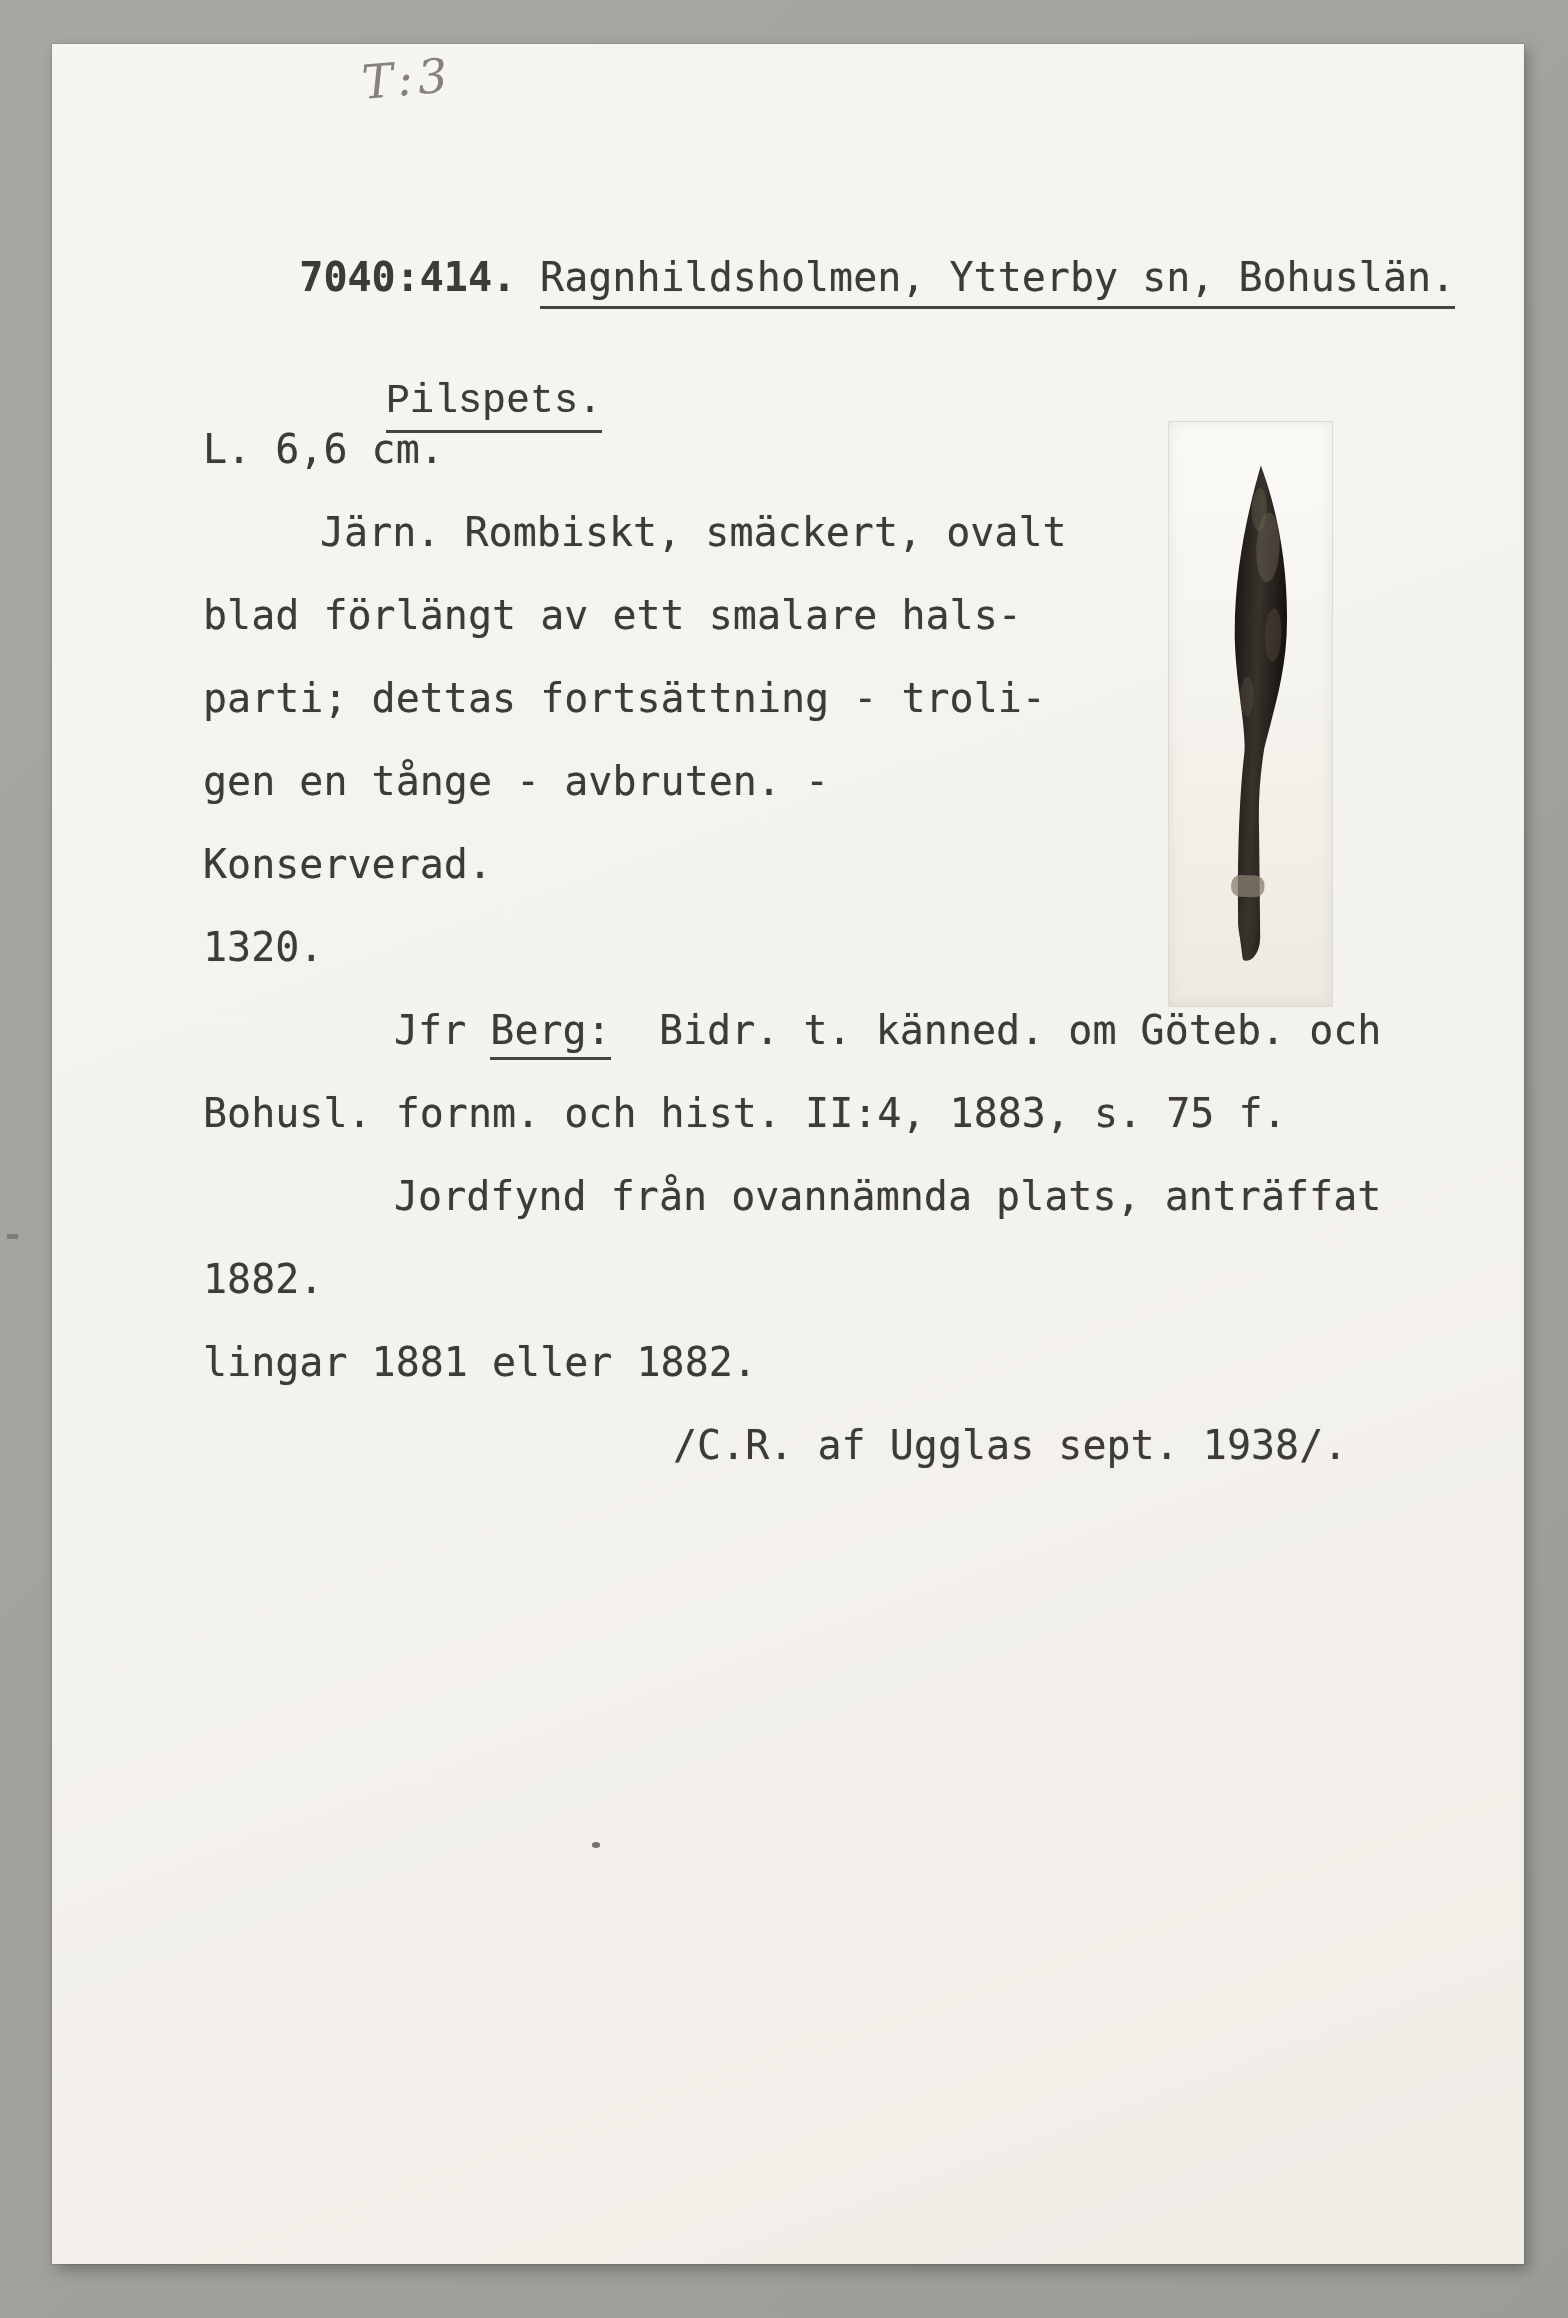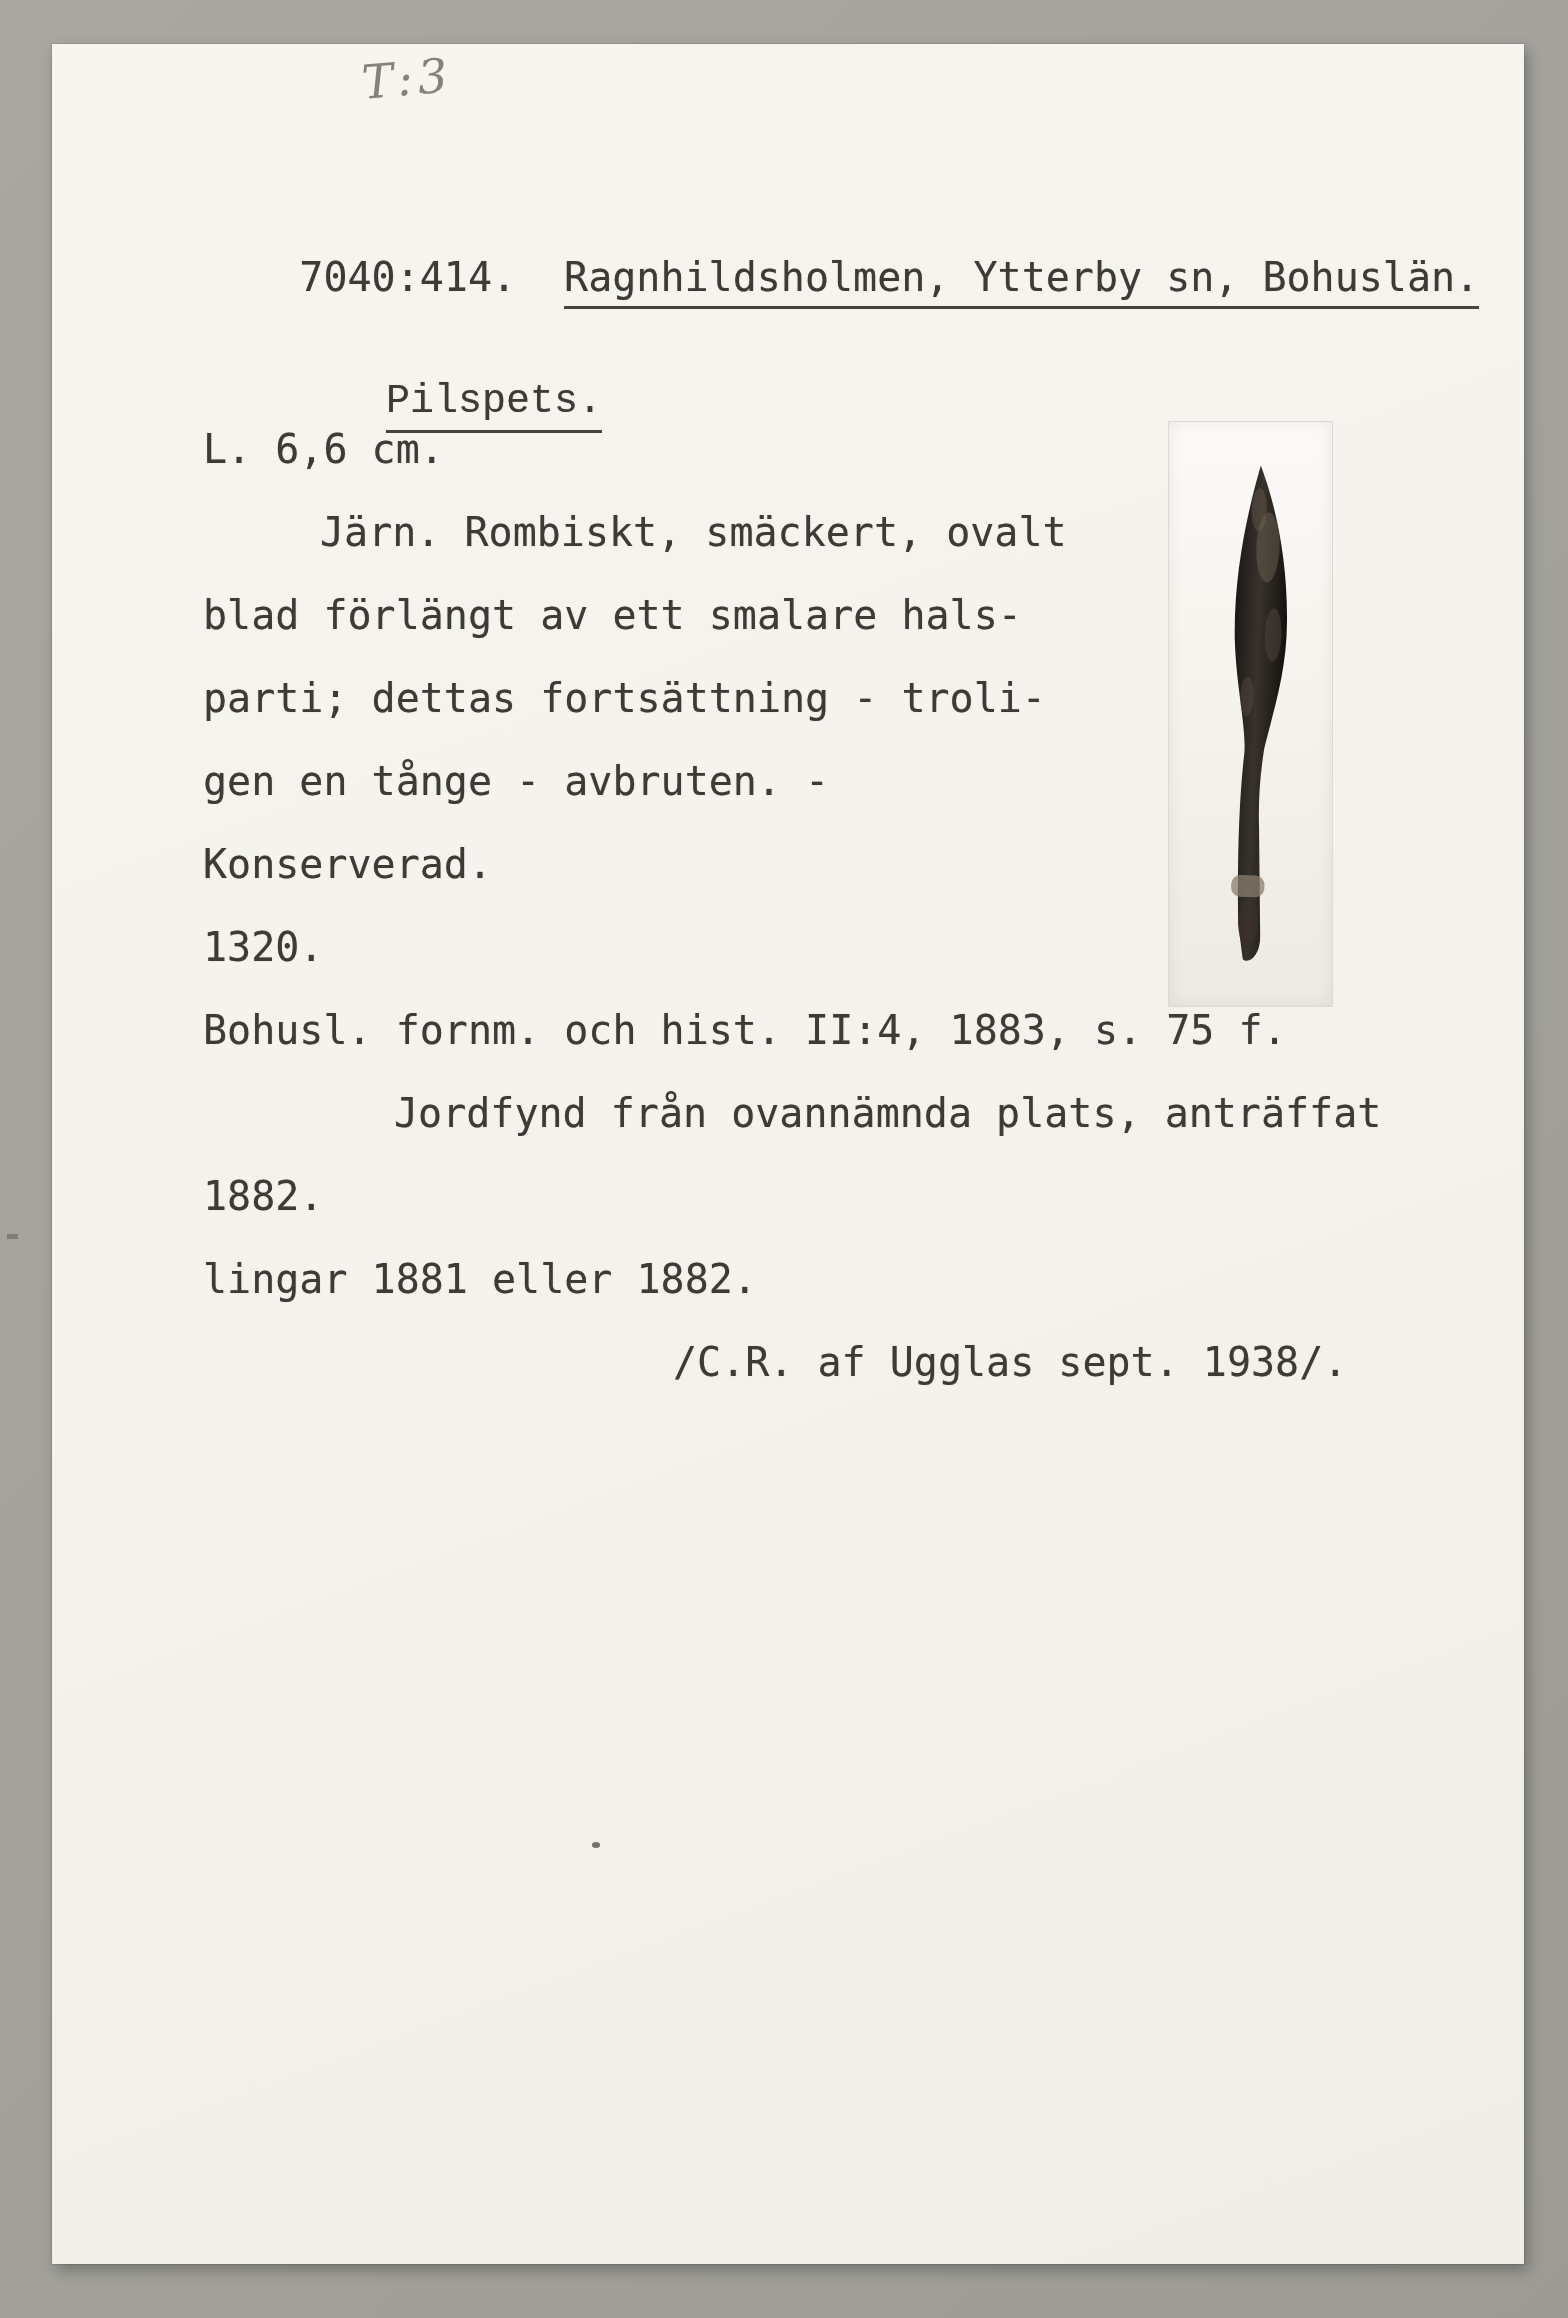--- a/index.html
+++ b/index.html
@@ -46,21 +46,22 @@
   }
 
   .header-line {
     position: absolute;
     left: 151px;
     top: 158px;
     line-height: 50px;
   }
   .header-line .catalog {
     display: inline-block;
-    margin-right: 48px;
+    margin-right: 24px;
+    font-weight: bold;
   }
   .underlined {
     border-bottom: 3.3px solid #45433d;
     padding-bottom: 5.8px;
   }
 
   .object-title {
     position: absolute;
     left: 238px;
     top: 283px;
@@ -138,20 +139,21 @@
     <div class="line tw">L. 6,6 cm.</div>
 
     <div class="line tw ind-1">Järn. Rombiskt, smäckert, ovalt</div>
     <div class="line tw">blad förlängt av ett smalare hals-</div>
     <div class="line tw">parti; dettas fortsättning - troli-</div>
     <div class="line tw">gen en tånge - avbruten. -</div>
     <div class="line tw">Konserverad.</div>
 
     <div class="line tw">1320.</div>
 
+    <div class="line tw ind-2"><span>Jfr </span><span class="berg">Berg:</span><span>  Bidr. t. känned. om Göteb. och</span></div>
     <div class="line tw">Bohusl. fornm. och hist. II:4, 1883, s. 75 f.</div>
 
     <div class="line tw ind-2">Jordfynd från ovannämnda plats, anträffat</div>
     <div class="line tw">1882.</div>
 
     <div class="line tw">lingar 1881 eller 1882.</div>
 
     <div class="line tw ind-sig">/C.R. af Ugglas sept. 1938/.</div>
   </div>
 

